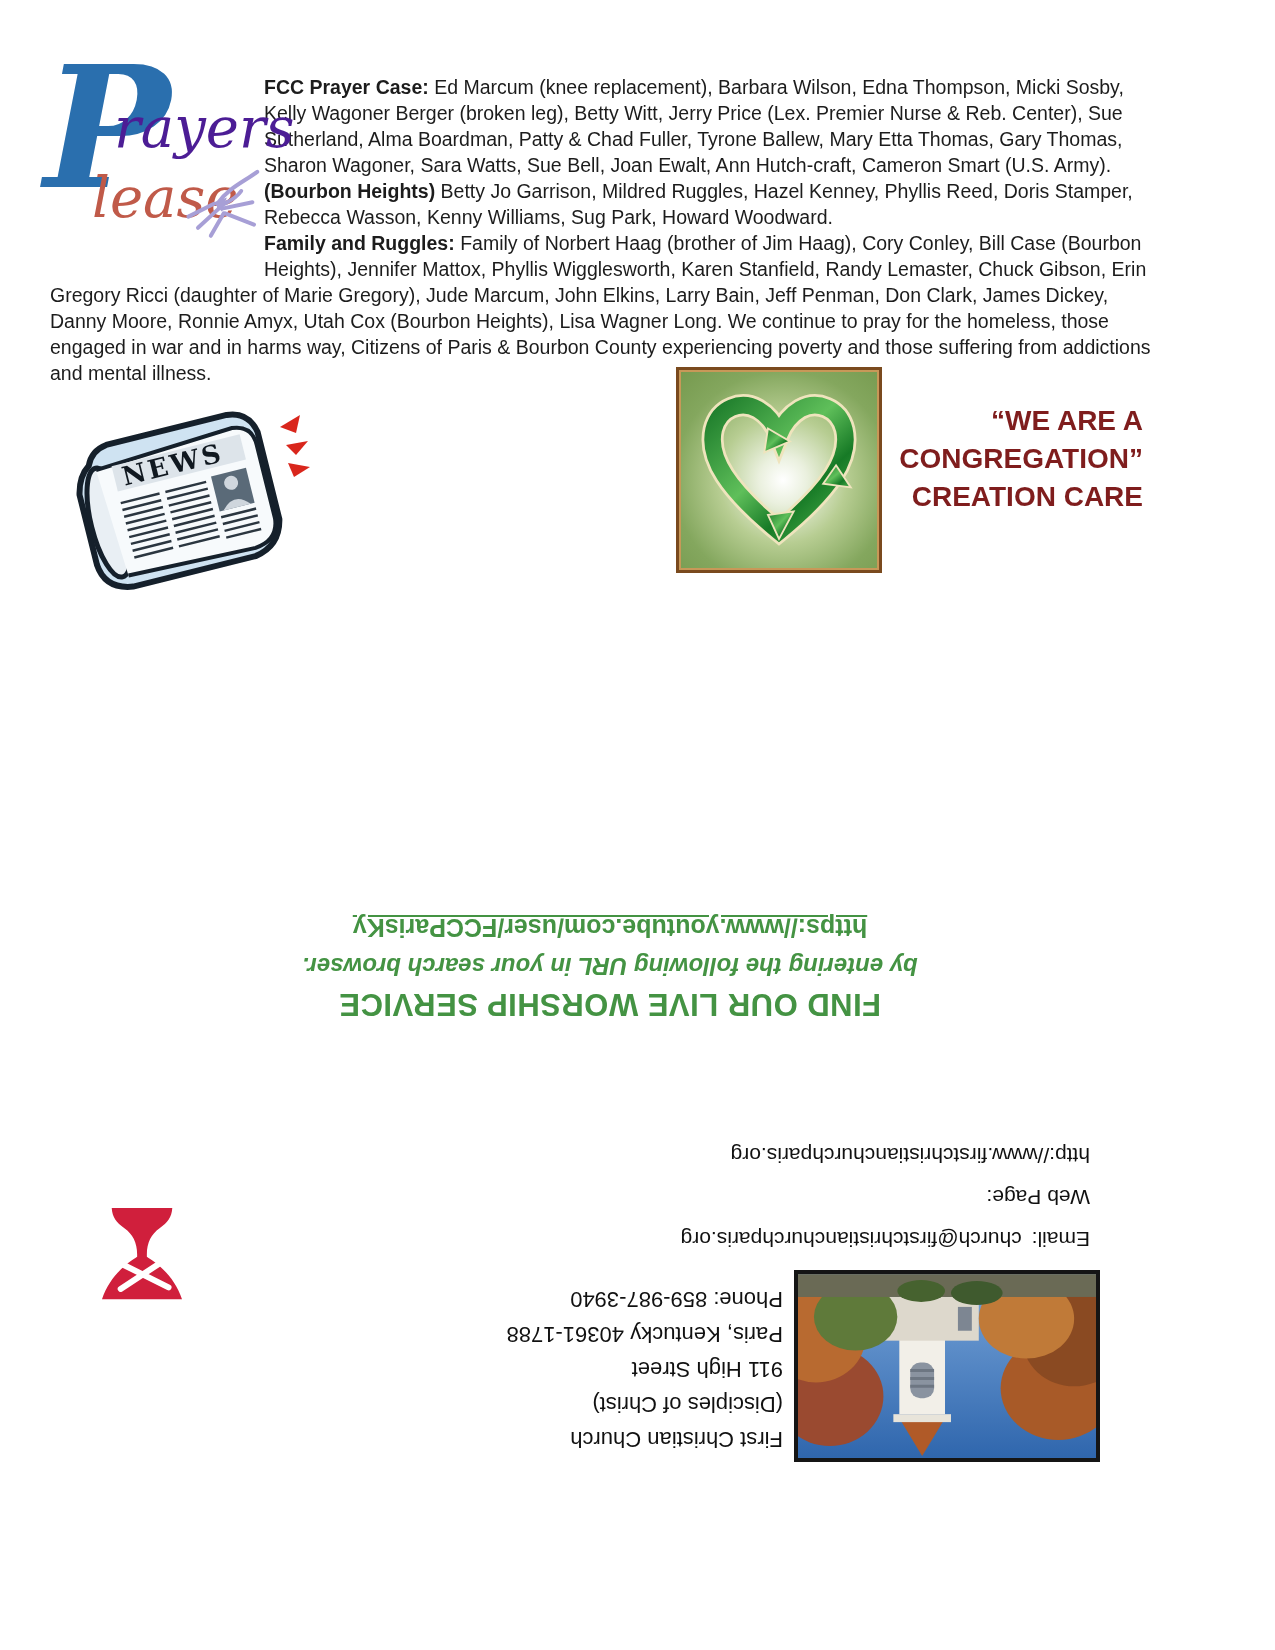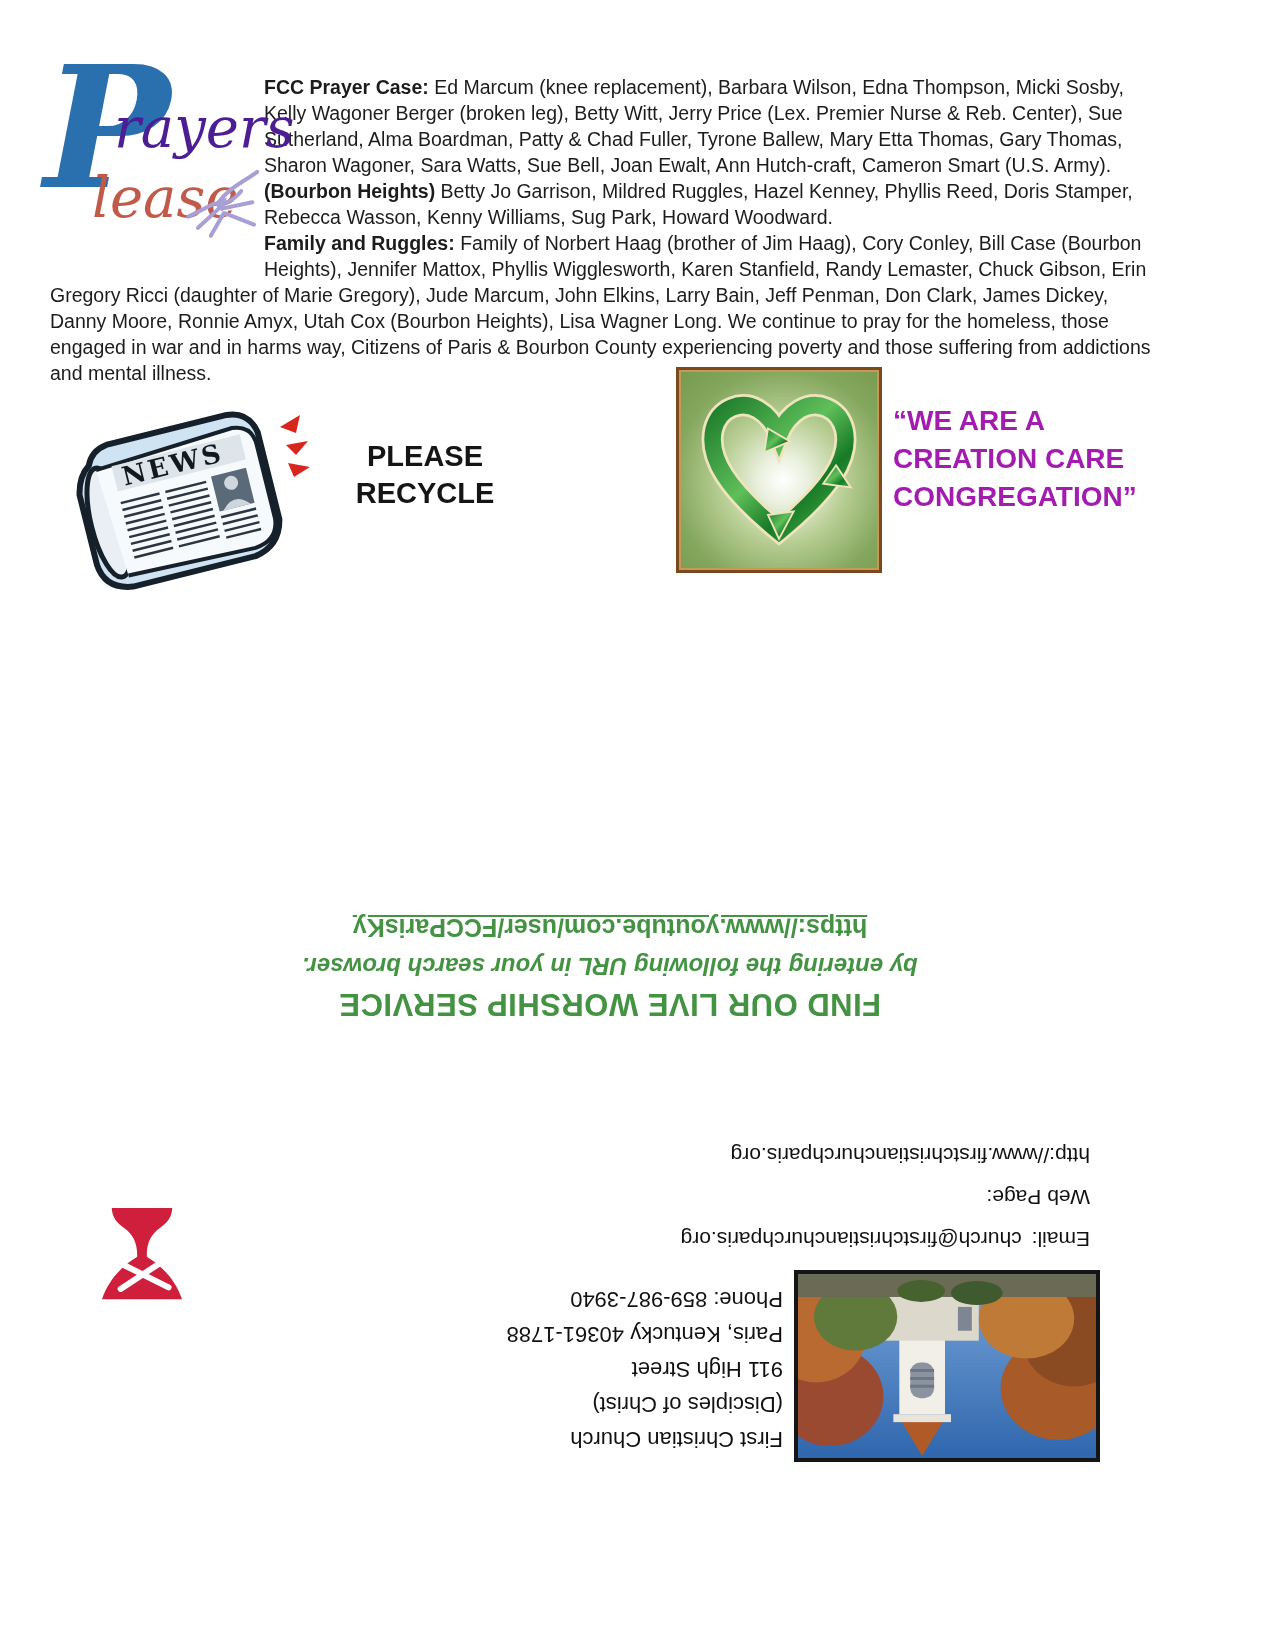--- a/index.html
+++ b/index.html
@@ -23,22 +23,22 @@
   
   .abs { position:absolute; }
   .newspaper-wrap { left:68px; top:393px; width:245px; height:200px; }
   .recycle-msg { left:305px; top:438px; width:240px; text-align:center;
                  font-size:29px; font-weight:bold; line-height:37px; color:#151515; }
   .creation-tile { left:676px; top:367px; width:206px; height:206px; box-sizing:border-box;
                    border:3px solid #7a4a1e; box-shadow:inset 0 0 0 2px #c89858;
                    background:radial-gradient(circle at 52% 55%, #ffffff 0%, #eaf0de 16%,
                               #b7cd92 42%, #84a75e 72%, #75994e 100%); }
   .creation-tile svg { position:absolute; left:8px; top:6px; }
-  .creation-msg { left:893px; top:402px; width:250px; text-align:left;
-                  font-size:28px; font-weight:bold; line-height:38px; color:#a21caf; }
+  .creation-msg { left:893px; top:402px; width:250px; text-align:right;
+                  font-size:28px; font-weight:bold; line-height:38px; color:#7f1d1d; }
 
   
   .worship { left:300px; top:888px; width:620px; height:136px; transform:rotate(180deg);
              text-align:center; color:#449343; }
   .worship-heading { font-size:31px; font-weight:bold; line-height:40px; letter-spacing:0.5px; }
   .worship-instruction { font-size:24px; font-weight:bold; font-style:italic; line-height:36px; }
   .worship-url { font-size:25px; font-weight:bold; text-decoration:underline; line-height:40px;
                  color:#449343; display:inline-block; }
 
   
@@ -108,21 +108,20 @@
         </g>
       </g>
       <g fill="#d9261c">
         <polygon points="212,34 232,22 228,40"></polygon>
         <polygon points="218,52 240,48 228,62"></polygon>
         <polygon points="220,70 242,74 226,84"></polygon>
       </g>
     </svg>
   </div>
   <div class="abs recycle-msg">
-    <div>PLEASE RECYCLE</div>
   </div>
 
   <div class="abs creation-tile">
     <svg viewBox="0 0 200 200" width="184" height="186">
       <defs>
         <linearGradient id="hg" x1="0" y1="0" x2="1" y2="1">
           <stop offset="0" stop-color="#1d7c2b"></stop>
           <stop offset="0.45" stop-color="#5fbf5a"></stop>
           <stop offset="0.7" stop-color="#177a26"></stop>
           <stop offset="1" stop-color="#4fb34d"></stop>
@@ -130,22 +129,22 @@
       </defs>
       <path d="M100,168 C44,122 22,88 29,57 C35,33 59,25 77,35 C89,42 96,53 100,63 C104,53 111,42 123,35 C141,25 165,33 171,57 C178,88 156,122 100,168 Z" fill="none" stroke="#efe4bd" stroke-width="24" stroke-linecap="round"></path>
       <path d="M100,168 C44,122 22,88 29,57 C35,33 59,25 77,35 C89,42 96,53 100,63 C104,53 111,42 123,35 C141,25 165,33 171,57 C178,88 156,122 100,168 Z" fill="none" stroke="url(#hg)" stroke-width="18" stroke-linecap="round"></path>
       <polygon points="88,56 112,70 84,82" fill="url(#hg)" stroke="#efe4bd" stroke-width="2"></polygon>
       <polygon points="162,96 178,120 148,116" fill="url(#hg)" stroke="#efe4bd" stroke-width="2"></polygon>
       <polygon points="88,150 116,146 100,176" fill="url(#hg)" stroke="#efe4bd" stroke-width="2"></polygon>
     </svg>
   </div>
   <div class="abs creation-msg">
     <div>“WE ARE A</div>
+    <div>CONGREGATION”</div>
     <div>CREATION CARE</div>
-    <div>CONGREGATION”</div>
   </div>
 
   <div class="abs worship">
     <div class="worship-heading">FIND OUR LIVE WORSHIP SERVICE</div>
     <div class="worship-instruction">by entering the following URL in your search browser.</div>
     <a class="worship-url" href="#">https://www.youtube.com/user/FCCParisKy</a>
   </div>
 
   <div class="abs contact-block">
     <div class="contact-text">

